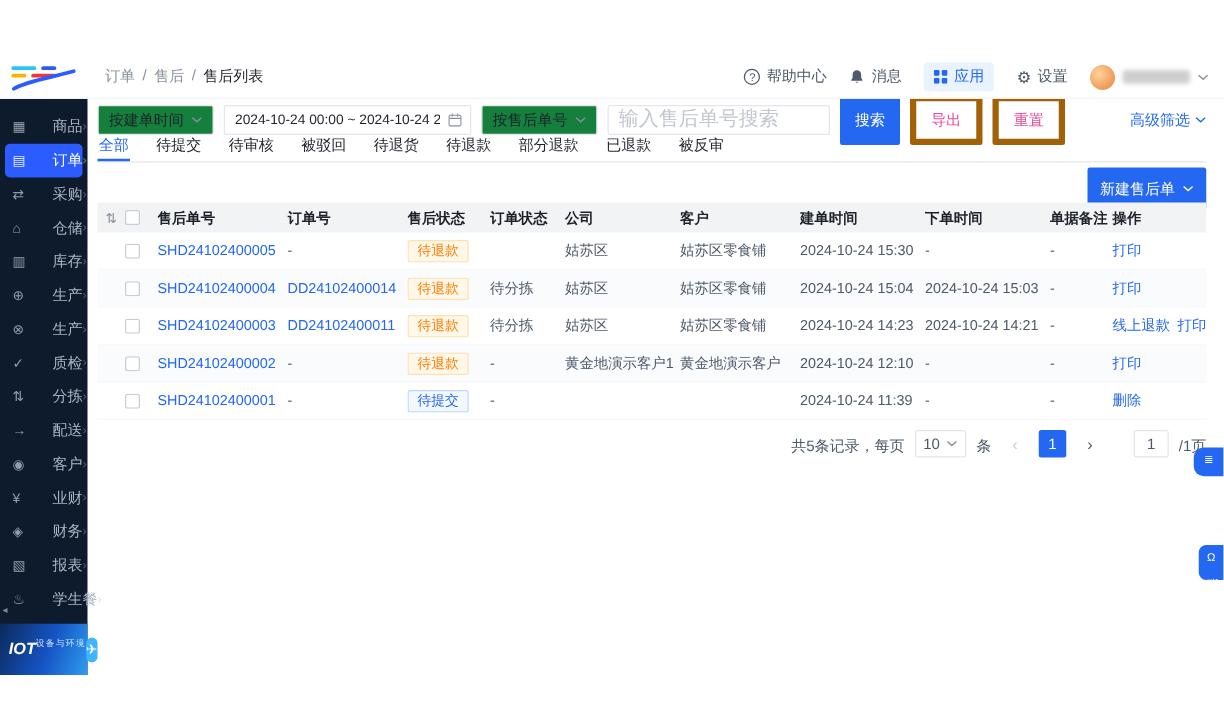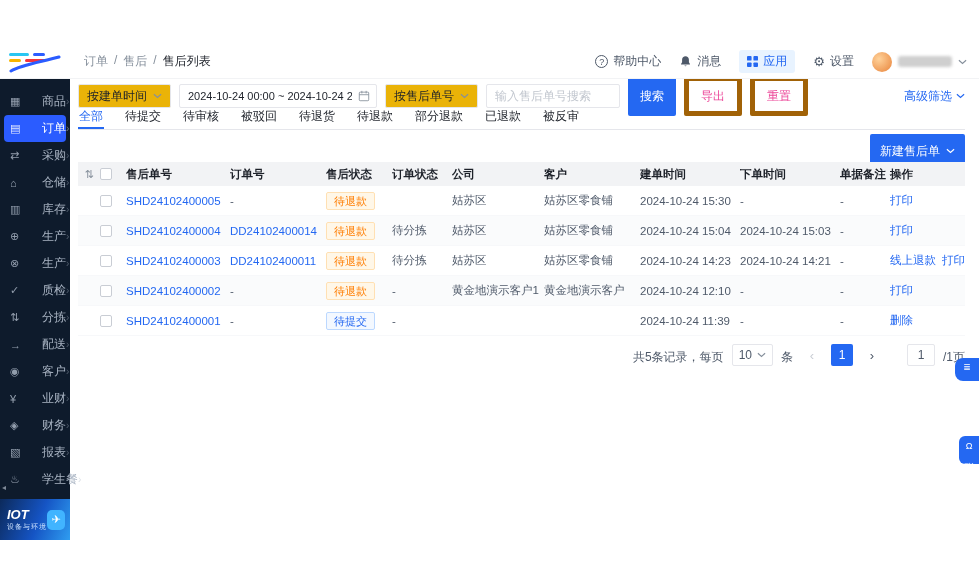--- a/index.html
+++ b/index.html
@@ -29,36 +29,36 @@
   .sidebar{position:absolute;left:0;top:79px;width:70px;height:461px;background:var(--sidebar-bg,#0e1b2c);z-index:2}
   .side-items{padding-top:9px;display:flex;flex-direction:column}
   .side-item{height:27px;display:flex;align-items:center;color:#a9b4c3;padding:0 6px 0 10px;cursor:pointer}
   .side-item .sicon{width:15px;font-size:11px;opacity:.85;flex:none}
   .side-item .slabel{margin-left:17px;white-space:nowrap}
   .side-item .schev{margin-left:auto;font-size:10px;opacity:.4}
   .side-item.active{background:var(--sidebar-active,#2b5cff);color:#fff;border-radius:4px;margin:0 4px;padding:0 4px 0 6px}
   .collapse{position:absolute;left:2px;top:404px;color:#7d8896;font-size:8px;cursor:pointer}
   .side-footer{position:absolute;left:0;bottom:0;width:70px;height:41px;display:flex;align-items:center;
                padding:0 5px 0 7px;background:linear-gradient(112deg,#0c2a5b 0%,#1554c4 55%,#2f9df0 100%)}
-  .iot-text{display:flex;flex-direction:column;line-height:1.15}
+  .iot-text{display:flex;flex-direction:row;line-height:1.15}
   .iot-title{color:#fff;font-weight:bold;font-size:13px;font-style:italic}
   .iot-sub{color:#cfe4ff;font-size:7px;letter-spacing:1px;white-space:nowrap}
   .plane-box{margin-left:auto;width:20px;height:20px;background:#41b4ff;border-radius:5px;
              display:flex;align-items:center;justify-content:center;color:#fff;font-size:11px}
 
   
   .filter-row{position:absolute;left:78px;top:84px;right:14px;height:24px;display:flex;align-items:center;gap:8px}
   .selbox{height:24px;border:1px solid #e5e6eb;border-radius:2px;display:flex;align-items:center;gap:6px;
-          padding:0 8px;background:#eab308;cursor:pointer;white-space:nowrap}
+          padding:0 8px;background:#15803d;cursor:pointer;white-space:nowrap}
   .datebox{position:relative;display:flex;align-items:center}
   .datebox svg{position:absolute;right:7px;pointer-events:none}
   .inp{height:24px;border:1px solid #e5e6eb;border-radius:2px;padding:0 8px;font-size:11px;color:#1d2129;
        outline:none;font-family:inherit;background:#fff}
   .inp.date{width:198px;padding-right:24px}
-  .inp.search{width:134px;font-size:12px}
+  .inp.search{width:178px;font-size:16px}
   .inp::placeholder{color:#c2c7cf}
   .btn{height:40px;border-radius:2px;display:flex;align-items:center;padding:0 12px;cursor:pointer;white-space:nowrap}
   .btn-primary{background:var(--accent,#2468f2);color:#fff;border:none}
   .btn-plain{background:#fff;border:5px solid #a16207;color:#ec4899}
   .advanced{margin-left:auto;color:var(--accent,#2468f2);display:flex;align-items:center;gap:4px;cursor:pointer}
   .advanced .caret{color:var(--accent,#2468f2)}
 
   
   .tabs{position:absolute;left:78px;top:106px;right:14px;height:24px;display:flex;gap:20px;border-bottom:1px solid #e5e6eb}
   .tab{cursor:pointer;padding:2px 1px 0;white-space:nowrap}

